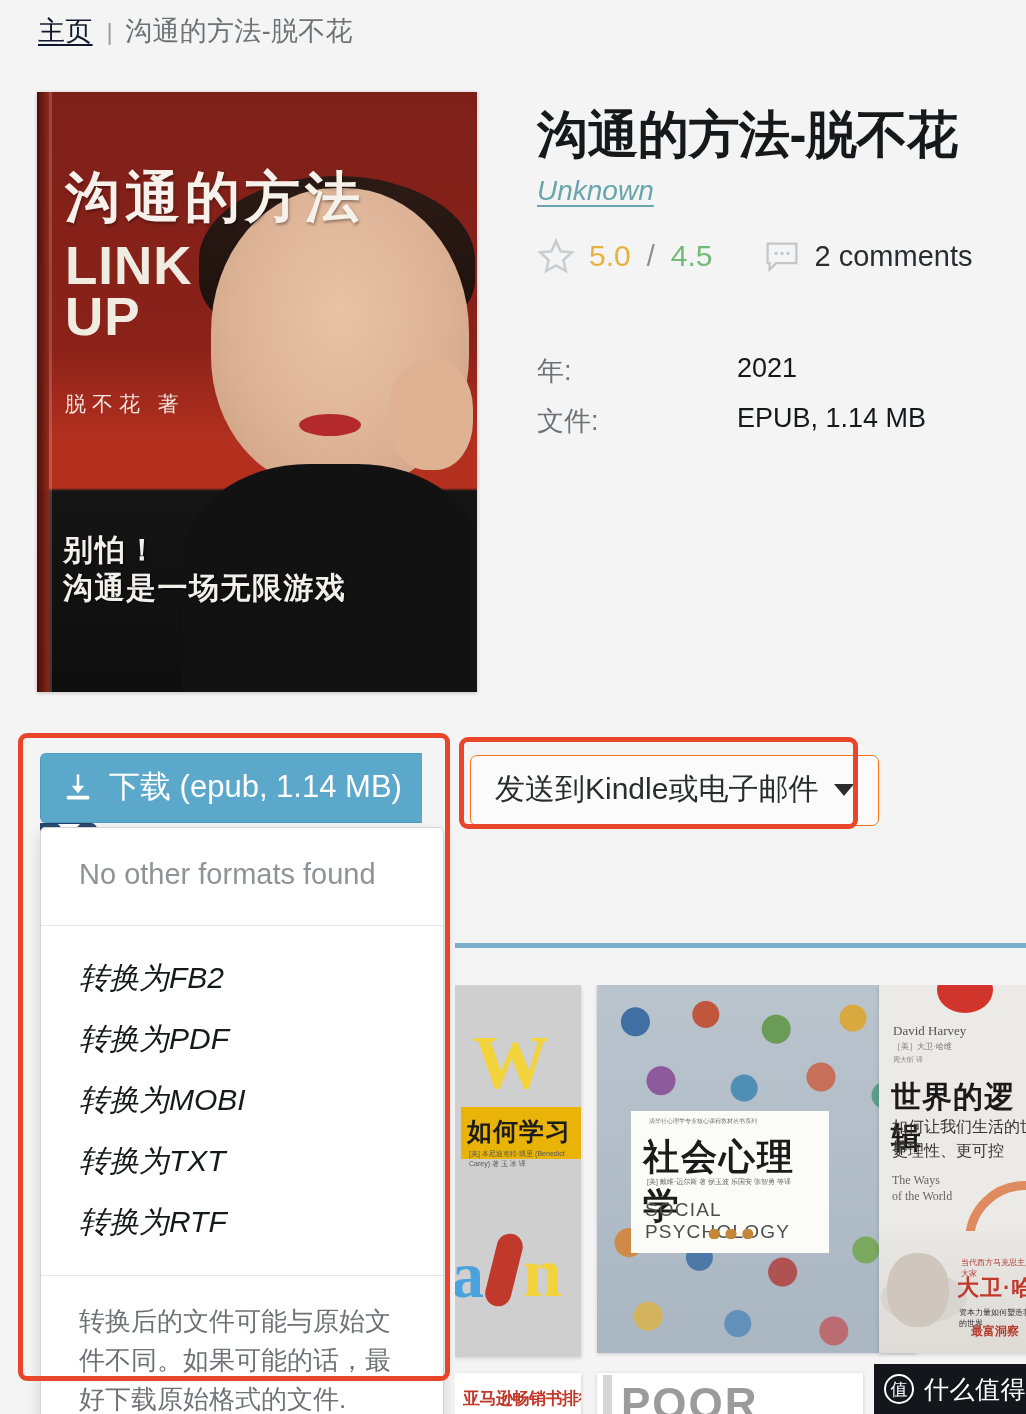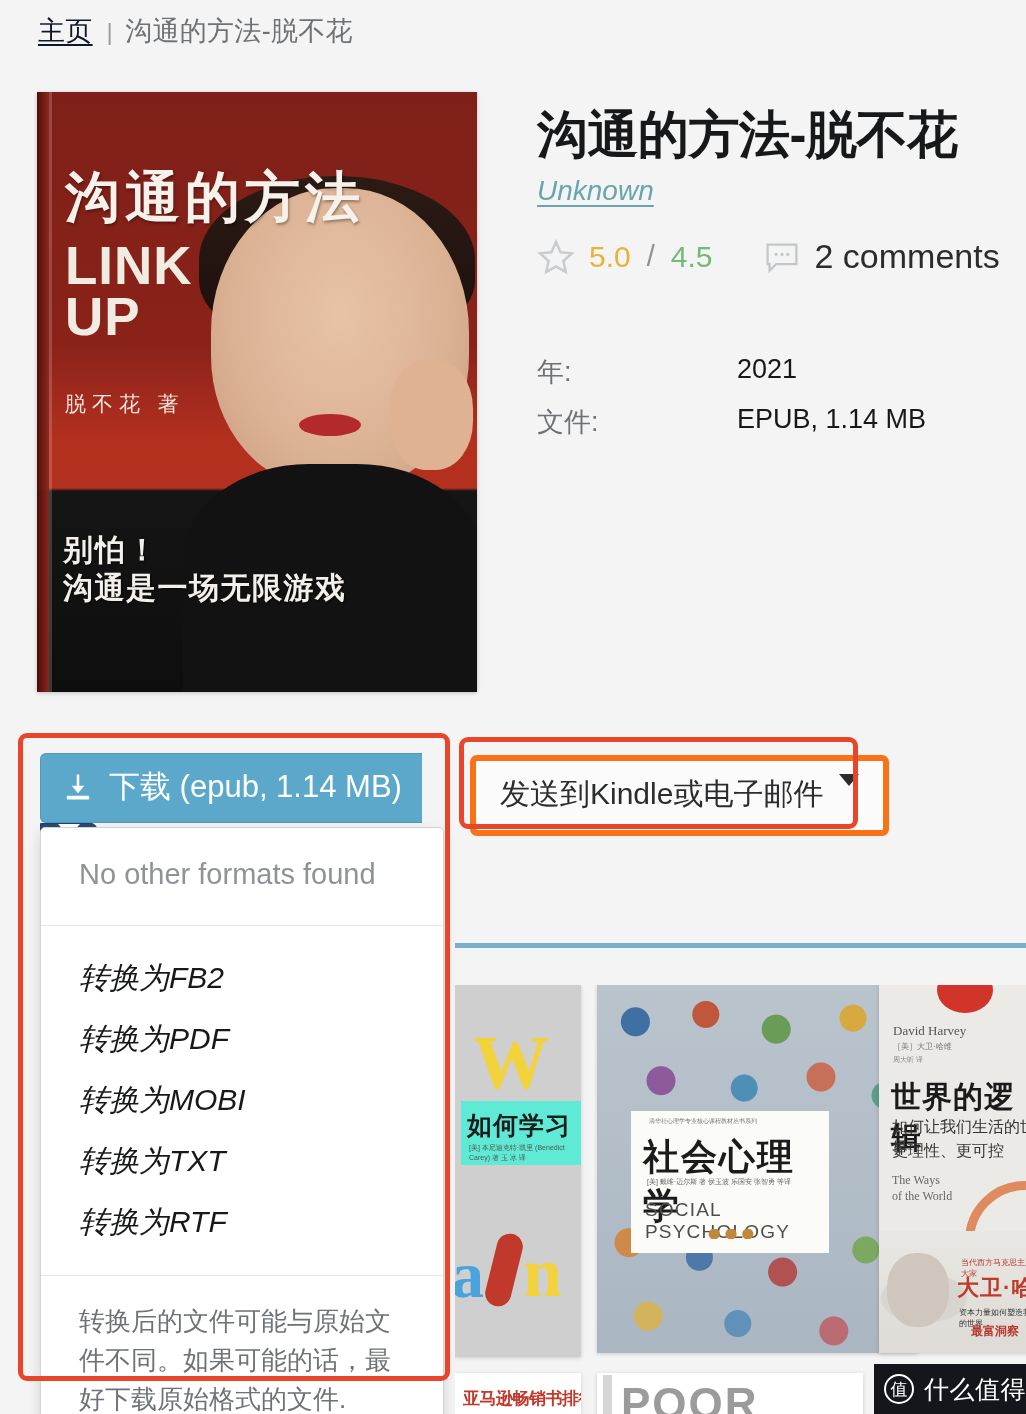--- a/index.html
+++ b/index.html
@@ -136,21 +136,21 @@
     margin-bottom: 26px;
   }
   .stats { display: flex; align-items: center; gap: 52px; margin-top: 4px; }
   .rating { display: flex; align-items: center; gap: 14px; }
   .star-icon { width: 38px; height: 38px; display: block; }
   .r-int { font-size: 30px; color: #e8b23c; }
   .r-slash { font-size: 29px; color: #8d9093; margin: 0 2px; }
   .r-qual { font-size: 30px; color: #71bb74; }
   .comments { display: flex; align-items: center; gap: 16px; cursor: pointer; }
   .cmt-icon { width: 34px; height: 32px; display: block; }
-  .cmt-label { font-size: 34px; color: #2b2c2e; }
+  .cmt-label { font-size: 29px; color: #2b2c2e; }
 
   .props { margin-top: 78px; }
   .prop-row { display: flex; margin-bottom: 14px; }
   .prop-key {
     width: 200px; font-size: 27px; color: #6e7276;
   }
   .prop-val { font-size: 27px; color: #17181a; }
 
   
   .dl-group { position: absolute; left: 40px; top: 753px; display: flex; flex-direction: column; }
@@ -176,25 +176,25 @@
   .caret-tri {
     width: 0; height: 0;
     border-left: 11px solid transparent;
     border-right: 11px solid transparent;
     border-top: 12px solid #ffffff;
   }
 
   .kindle-btn {
     position: absolute; left: 470px; top: 755px;
     background: #fbfbfb;
-    border: 6px solid #f97316;
+    border: 1px solid #f97316;
     border-radius: 7px;
     padding: 13px 24px 15px 24px;
     font-size: 30px; color: #2b2c2e;
-    display: flex; align-items: flex-start; gap: 16px;
+    display: flex; align-items: center; gap: 16px;
     white-space: nowrap; cursor: pointer;
   }
   .kindle-caret {
     width: 0; height: 0;
     border-left: 10px solid transparent;
     border-right: 10px solid transparent;
     border-top: 12px solid #2b2c2e;
   }
 
   
@@ -251,21 +251,21 @@
     overflow: hidden;
   }
   .rb1 { left: 0px; width: 126px; height: 372px; background: #cfcfcf; }
   .rb2 { left: 142px; width: 320px; height: 368px; background: #eae7df; }
   .rb3 { left: 424px; width: 160px; height: 368px; background: #eceae6; }
   .rb4 { left: 142px; top: 388px; width: 266px; height: 60px; background: #ffffff; }
   .rb5 { left: 0px; top: 388px; width: 126px; height: 60px; background: #ffffff; }
 
   
   .rb1 .w { position: absolute; left: 18px; top: 34px; font-size: 76px; color: #f2d33c; font-weight: bold; font-family: "Liberation Serif", serif; }
-  .rb1 .band { position: absolute; left: 6px; top: 116px; width: 120px; height: 64px; background: #5eead4; }
+  .rb1 .band { position: absolute; left: 6px; top: 122px; width: 120px; height: 52px; background: #eab308; }
   .rb1 .band .t { position: absolute; left: 6px; top: 8px; font-size: 25px; font-weight: bold; color: #1c1c1c; letter-spacing: 1px; }
   .rb1 .band .s { position: absolute; left: 8px; top: 42px; font-size: 7px; color: #555; }
   .rb1 .n { position: absolute; left: 68px; top: 248px; font-size: 70px; color: #f2d33c; font-weight: bold; font-family: "Liberation Serif", serif; }
   .rb1 .a { position: absolute; left: -4px; top: 252px; font-size: 66px; color: #4aa3dc; font-weight: bold; font-family: "Liberation Serif", serif; }
   .rb1 .worm { position: absolute; left: 36px; top: 248px; width: 26px; height: 74px; border-radius: 13px; background: #c0392b; transform: rotate(14deg); }
 
   
   .rb2 .crowd {
     position: absolute; inset: 0;
     background:

